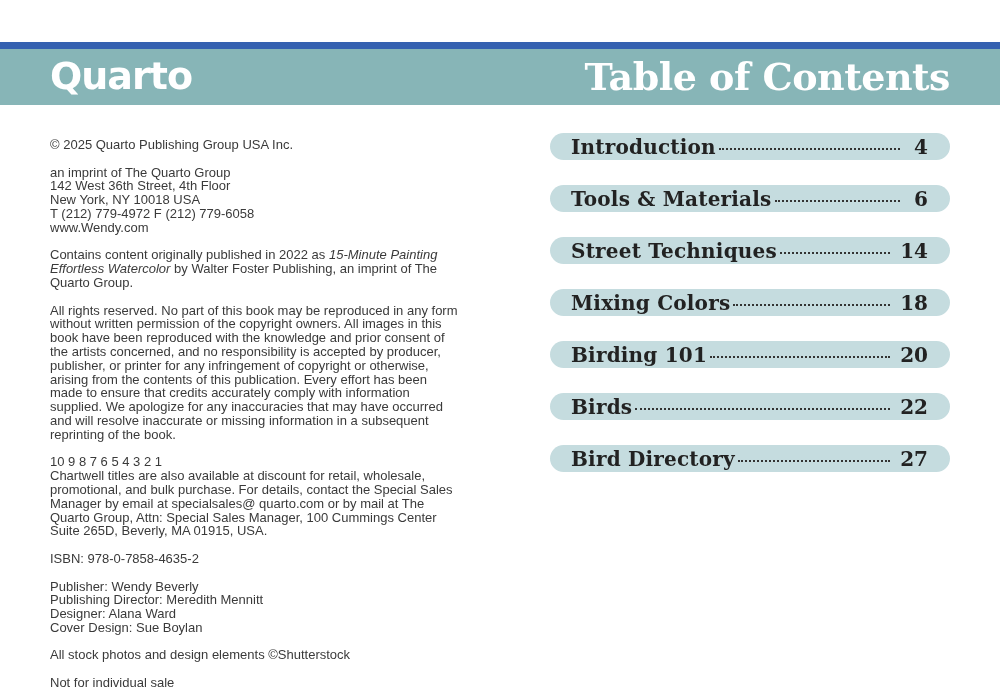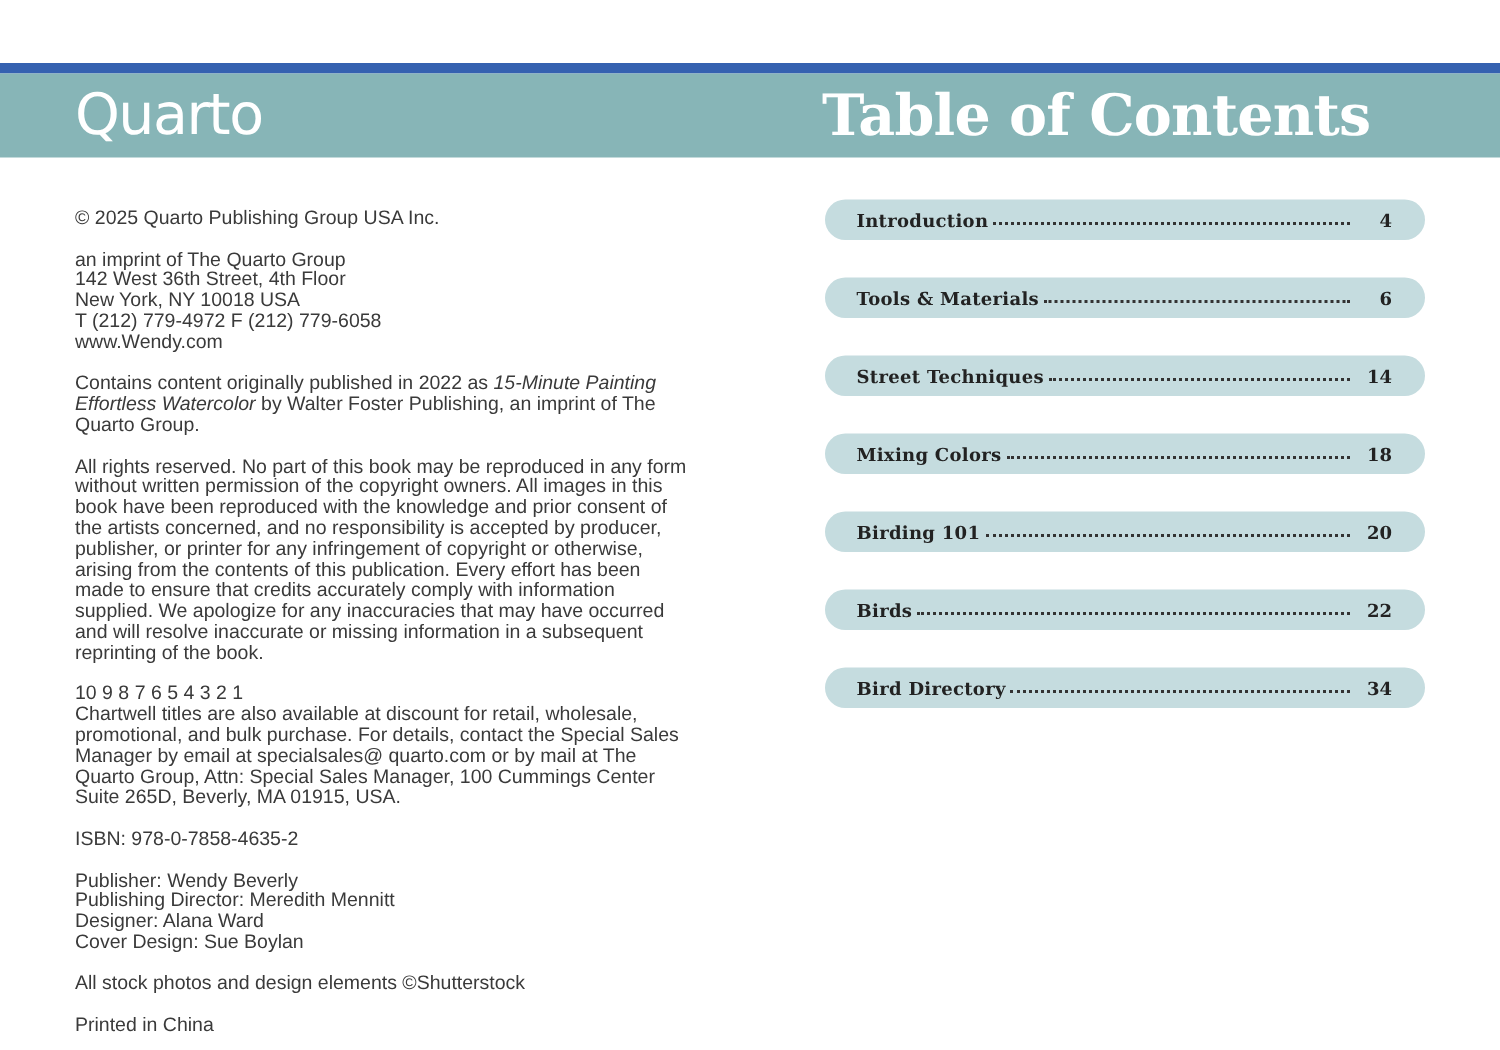--- a/index.html
+++ b/index.html
@@ -25,31 +25,31 @@
       position: absolute;
       left: 0; top: 49px;
       width: 1000px; height: 56px;
       background: #87b5b7;
     }
     .logo {
       position: absolute;
       left: 50px; top: 52px;
       height: 48px;
       font-family: "DejaVu Sans", sans-serif;
-      font-weight: normal;
+      font-weight: bold;
       font-size: 38px;
       letter-spacing: -1px;
       color: #ffffff;
       line-height: 48px;
     }
     .toc-title {
       position: absolute;
       left: 548px; top: 50px;
       width: 402px;
-      text-align: left;
+      text-align: right;
       font-family: "DejaVu Serif", serif;
       font-weight: bold;
       font-size: 38px;
       letter-spacing: -0.5px;
       color: #ffffff;
       line-height: 54px;
     }
 
     
     .copyright {
@@ -82,21 +82,21 @@
       width: 400px;
       height: 27px;
       border-radius: 14px;
       background: #c5dcdf;
       display: flex;
       align-items: center;
       box-sizing: border-box;
       padding: 0 22px 0 21px;
       font-family: "DejaVu Serif", serif;
       font-weight: bold;
-      font-size: 12px;
+      font-size: 20px;
       color: #222222;
       cursor: pointer;
     }
     .toc-item .label {
       white-space: nowrap;
       letter-spacing: 0.2px;
     }
     .toc-item .leader {
       flex: 1;
       margin: 0 10px 0 3px;
@@ -142,21 +142,20 @@
   <p>ISBN: 978-0-7858-4635-2</p>
 
   <p>
     <span class="line">Publisher: Wendy Beverly</span>
     <span class="line">Publishing Director: Meredith Mennitt</span>
     <span class="line">Designer: Alana Ward</span>
     <span class="line">Cover Design: Sue Boylan</span>
   </p>
 
   <p>All stock photos and design elements ©Shutterstock</p>
-  <p>Printed in China</p>
   <p>Not for individual sale</p>
 </div>
 
 <div class="toc-list">
   <div class="toc-item" style="top:0px">
     <span class="label">Introduction</span>
     <span class="leader"></span>
     <span class="page">4</span>
   </div>
   <div class="toc-item" style="top:52px">
@@ -180,15 +179,15 @@
     <span class="page">20</span>
   </div>
   <div class="toc-item" style="top:260px">
     <span class="label">Birds</span>
     <span class="leader"></span>
     <span class="page">22</span>
   </div>
   <div class="toc-item" style="top:312px">
     <span class="label">Bird Directory</span>
     <span class="leader"></span>
-    <span class="page">34</span>
+    <span class="page">27</span>
   </div>
 </div>
 
 </body></html>

